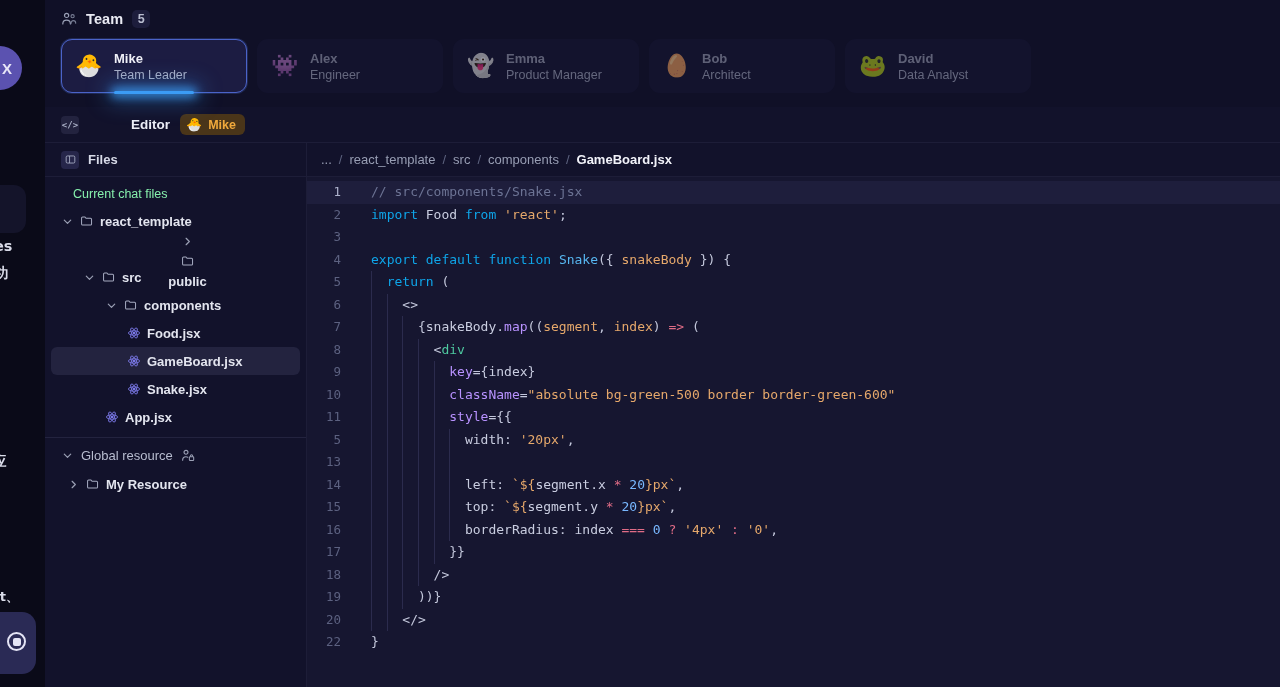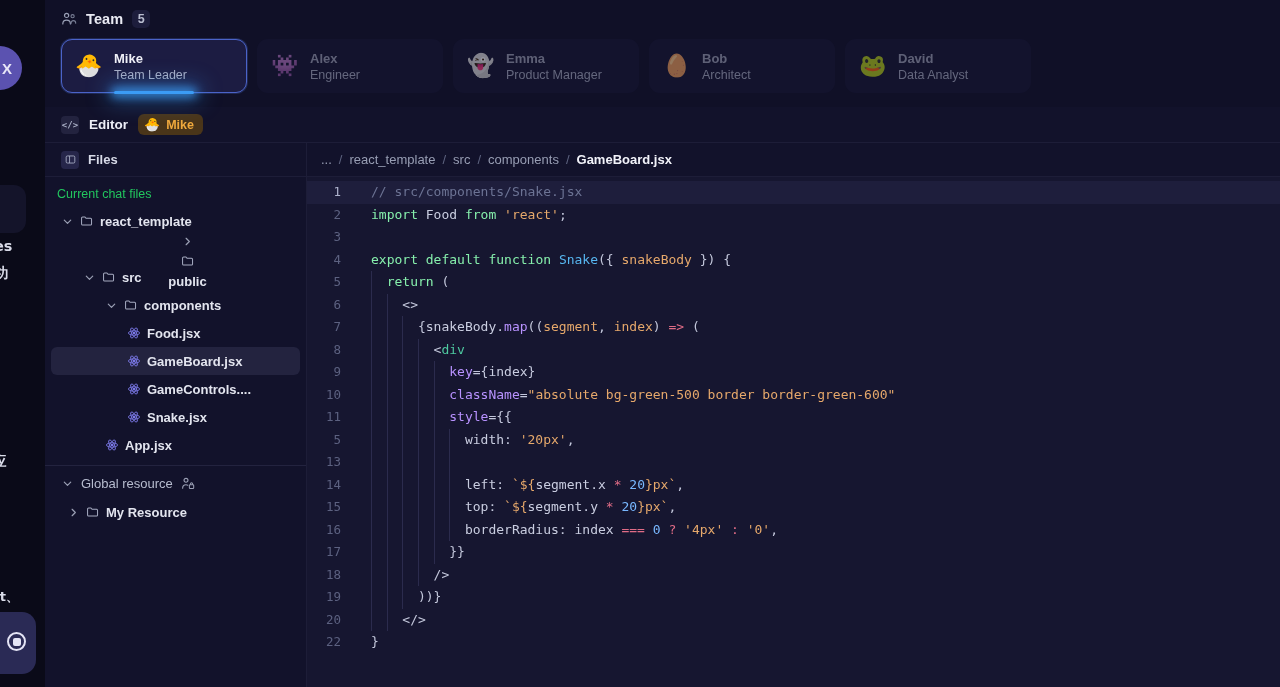--- a/index.html
+++ b/index.html
@@ -141,21 +141,21 @@
     padding: 0 16px;
     border-bottom: 1px solid #1d1d38;
   }
   .tile-icon {
     width: 18px; height: 18px; border-radius: 4px;
     background: #23233f;
     display: flex; align-items: center; justify-content: center;
     color: #aab0c6; font-size: 9px; font-weight: 700;
     font-family: "DejaVu Sans Mono", monospace;
   }
-  .editor-title { color: #eceef6; font-size: 13.5px; font-weight: 700; }
+  .editor-title { color: #eceef6; font-size: 13.5px; font-weight: 700; margin-left: 42px; }
   .owner-chip {
     display: flex; align-items: center; gap: 6px;
     height: 21px; padding: 0 9px 0 6px;
     border-radius: 6px;
     background: #4a3519;
     color: #f0a93c; font-size: 12.5px; font-weight: 700;
   }
   .owner-chip .ava { font-size: 13px; line-height: 1; }
 
   
@@ -175,21 +175,21 @@
     border-bottom: 1px solid #1d1d38;
   }
   .files-head .tile-icon { background: #26264a; }
   .files-head-label { color: #d8dbe8; font-size: 13px; font-weight: 700; }
 
   .files-scroll {
     flex: 1 1 auto; overflow: hidden; position: relative;
     padding-top: 8px;
   }
   .files-section-title {
-    color: #22c55e; font-size: 12.5px; padding: 2px 16px 6px 12px;
+    color: #86efac; font-size: 12.5px; padding: 2px 16px 6px 28px;
   }
   .tree-row {
     display: flex; align-items: center; gap: 6px;
     height: 28px; margin: 0 6px;
     border-radius: 6px;
     padding-right: 8px;
     white-space: nowrap;
   }
   .tree-row.active { background: #23233f; }
   .tree-label { color: #e3e5ef; font-size: 13px; font-weight: 700; }
@@ -248,21 +248,21 @@
     text-align: right; padding-right: 14px;
     color: #5c6180; font-size: 12.5px;
     user-select: none;
   }
   .code-line.hl .ln { color: #aeb3cc; }
   .code-txt { white-space: pre; color: #d3d7e8; padding-left: 16px; position: relative; }
   .guide { position: absolute; top: 0; bottom: 0; width: 1px; background: #2b2b4d; }
 
   
   .t-com { color: #6c7394; }
-  .t-kw  { color: #86efac; }
+  .t-kw  { color: #0ea5e9; }
   .t-fn  { color: #57b6f0; }
   .t-str { color: #e6a86b; }
   .t-var { color: #c9cde0; }
   .t-prop{ color: #b892ff; }
   .t-tag { color: #4ec9a0; }
   .t-num { color: #79b8ff; }
   .t-pun { color: #c4c8dc; }
   .t-op  { color: #e06c86; }
   .t-atr { color: #b892ff; }
 </style>
@@ -438,31 +438,20 @@
               </div>
               <div class="tree-row" style="padding-left: 76px;">
                 <span style="display: flex;">
                   <svg class="react-ico" viewBox="0 0 16 16" fill="none">
                     <circle cx="8" cy="8" r="1.5" fill="#7b79e8"></circle>
                     <ellipse cx="8" cy="8" rx="6.4" ry="2.5" stroke="#7b79e8" stroke-width="1"></ellipse>
                     <ellipse cx="8" cy="8" rx="6.4" ry="2.5" stroke="#7b79e8" stroke-width="1" transform="rotate(60 8 8)"></ellipse>
                     <ellipse cx="8" cy="8" rx="6.4" ry="2.5" stroke="#7b79e8" stroke-width="1" transform="rotate(120 8 8)"></ellipse>
                   </svg>
                 </span>
-                <span class="tree-label">GameControls....</span>
-              </div>
-              <div class="tree-row" style="padding-left: 76px;">
-                <span style="display: flex;">
-                  <svg class="react-ico" viewBox="0 0 16 16" fill="none">
-                    <circle cx="8" cy="8" r="1.5" fill="#7b79e8"></circle>
-                    <ellipse cx="8" cy="8" rx="6.4" ry="2.5" stroke="#7b79e8" stroke-width="1"></ellipse>
-                    <ellipse cx="8" cy="8" rx="6.4" ry="2.5" stroke="#7b79e8" stroke-width="1" transform="rotate(60 8 8)"></ellipse>
-                    <ellipse cx="8" cy="8" rx="6.4" ry="2.5" stroke="#7b79e8" stroke-width="1" transform="rotate(120 8 8)"></ellipse>
-                  </svg>
-                </span>
                 <span class="tree-label">Snake.jsx</span>
               </div>
               <div class="tree-row" style="padding-left: 54px;">
                 <span style="display: flex;">
                   <svg class="react-ico" viewBox="0 0 16 16" fill="none">
                     <circle cx="8" cy="8" r="1.5" fill="#7b79e8"></circle>
                     <ellipse cx="8" cy="8" rx="6.4" ry="2.5" stroke="#7b79e8" stroke-width="1"></ellipse>
                     <ellipse cx="8" cy="8" rx="6.4" ry="2.5" stroke="#7b79e8" stroke-width="1" transform="rotate(60 8 8)"></ellipse>
                     <ellipse cx="8" cy="8" rx="6.4" ry="2.5" stroke="#7b79e8" stroke-width="1" transform="rotate(120 8 8)"></ellipse>
                   </svg>

